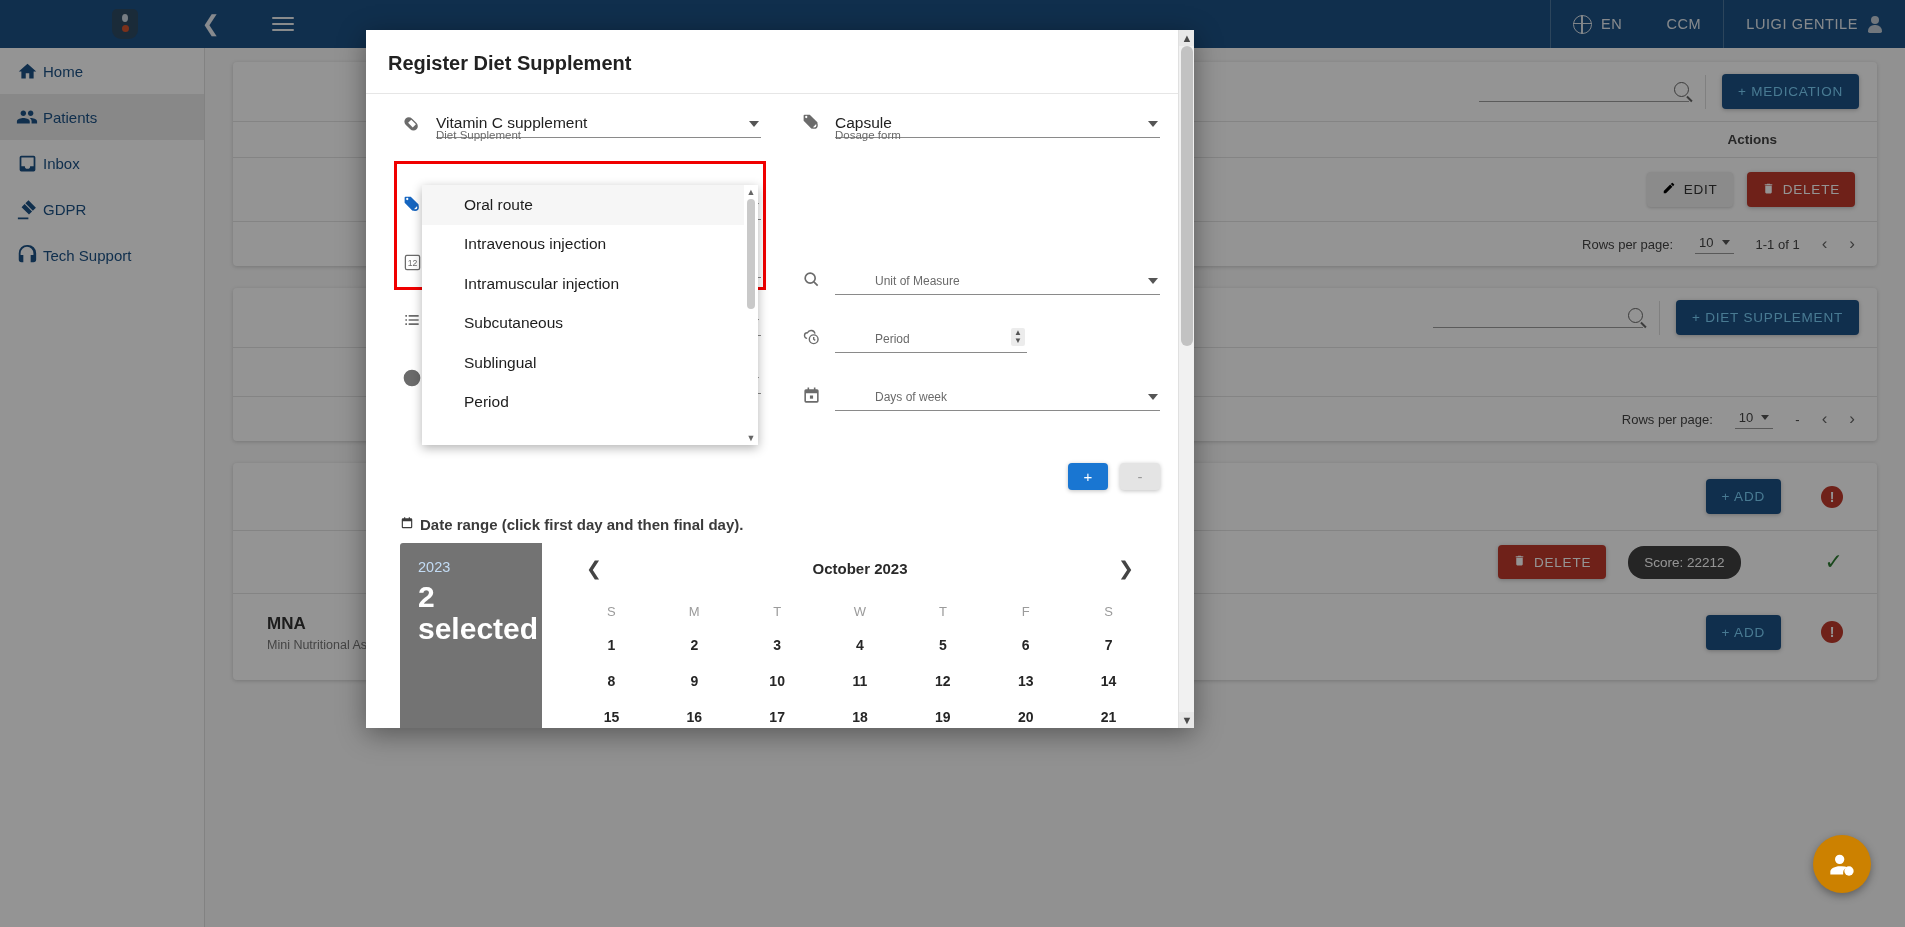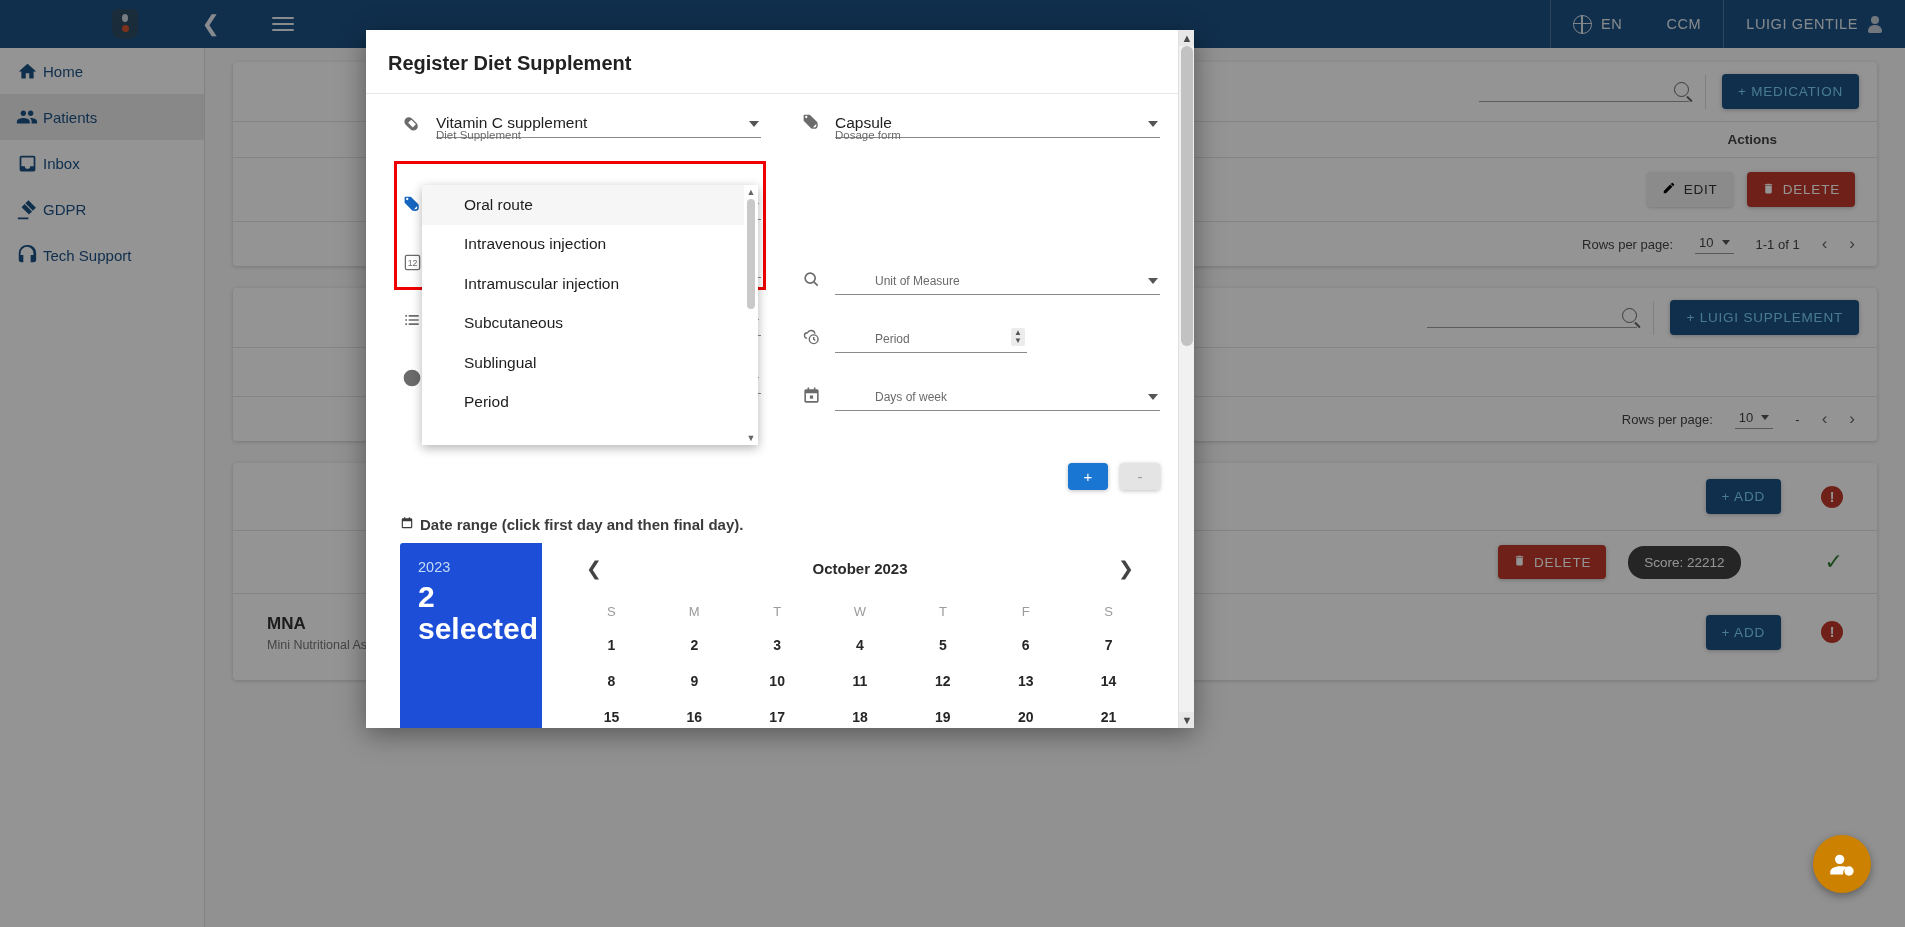--- a/index.html
+++ b/index.html
@@ -186,21 +186,21 @@
   
   .pm-row { display:flex; justify-content:flex-end; gap:12px; padding: 0 34px; margin-top: 22px; }
   .pm-btn { width:40px; height:27px; border-radius:4px; display:flex; align-items:center; justify-content:center; font-size:15px; box-shadow:0 1px 4px rgba(0,0,0,.25); }
   .pm-add { background:#1976d2; color:#fff; }
   .pm-rem { background:#e4e4e4; color:#9a9a9a; }
 
   
   .daterange-label { display:flex; align-items:center; gap:6px; font-size:15px; font-weight:700; color:#3b3b3b; padding: 26px 34px 10px; }
   .cal-wrap { display:flex; padding: 0 34px; gap: 0; }
   .cal-head {
-    width:142px; background:#1d4ed8; color:#fff; padding: 16px 18px;
+    width:142px; background:#737373; color:#fff; padding: 16px 18px;
     border-radius: 3px 0 0 0;
   }
   .cal-year { font-size:14.5px; color:#c3dcf5; margin-bottom:6px; }
   .cal-big { font-size:30px; font-weight:700; line-height:1.07; }
   .cal-body { flex:1; padding: 6px 10px 0 28px; }
   .cal-nav { display:flex; align-items:center; justify-content:space-between; padding: 8px 16px 2px; }
   .cal-month { font-size:15px; font-weight:700; color:#2a2a2a; }
   .cal-navbtn { color:#444; font-size:19px; font-weight:300; }
   .cal-grid { display:grid; grid-template-columns: repeat(7, 1fr); text-align:center; margin-top: 14px; }
   .cal-dow { font-size:13px; color:#9b9b9b; padding: 8px 0; }
@@ -303,21 +303,21 @@
         </div>
       </div>
 
       <div class="card">
         <div class="card-top">
           <div class="search-box">
             <span style="flex:1"></span>
             <span class="mag"></span>
           </div>
           <div class="vsep"></div>
-          <button class="btn-blue">+ LUIGI SUPPLEMENT</button>
+          <button class="btn-blue">+ DIET SUPPLEMENT</button>
         </div>
         <div class="row-line"></div>
         <div style="height:48px"></div>
         <div class="row-line"></div>
         <div class="pager">
           <span>Rows per page:</span>
           <span class="sel">
             <span>10</span>
             <span style="width:0;height:0;border-left:4px solid transparent;border-right:4px solid transparent;border-top:5px solid #555;"></span>
           </span>

